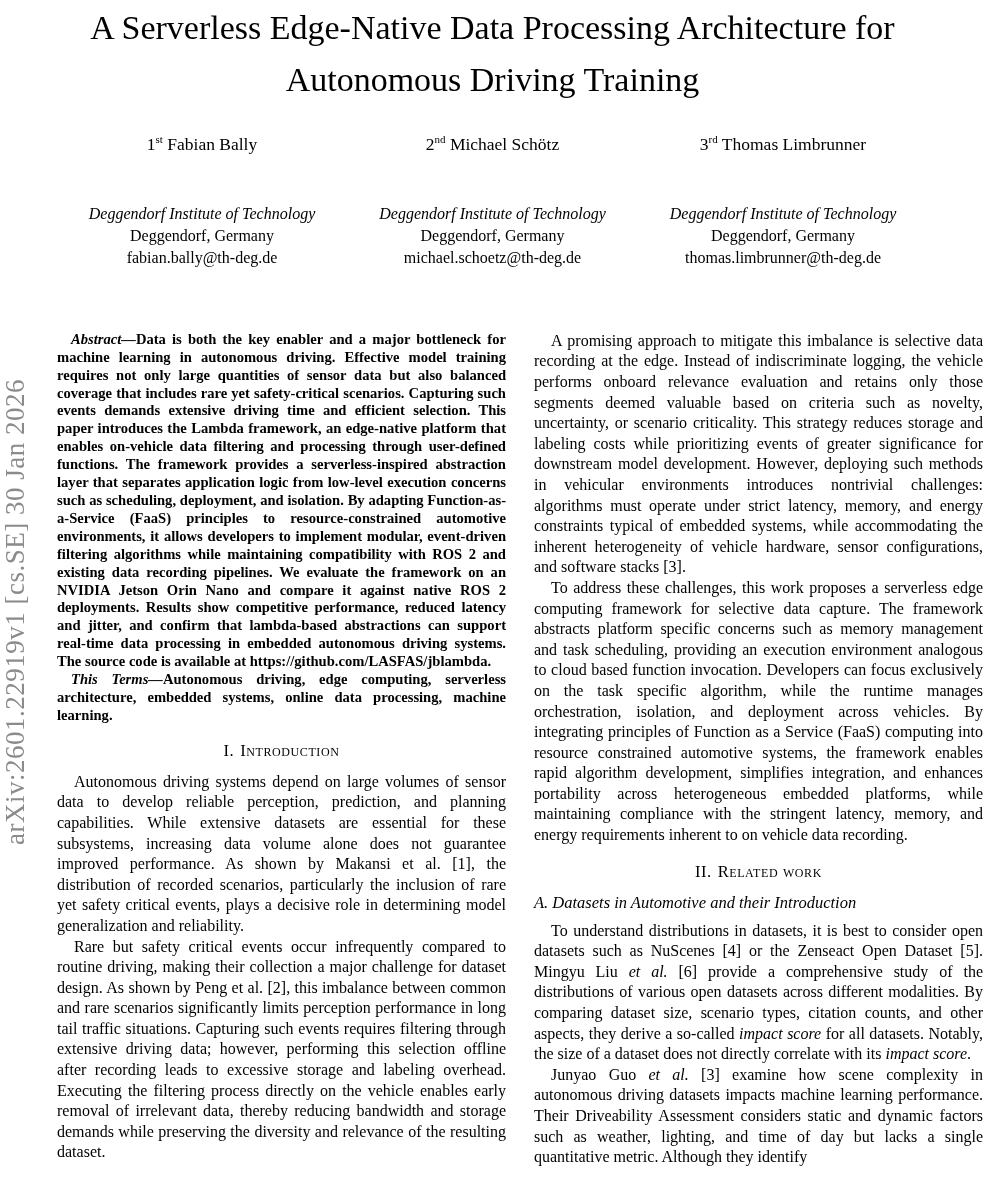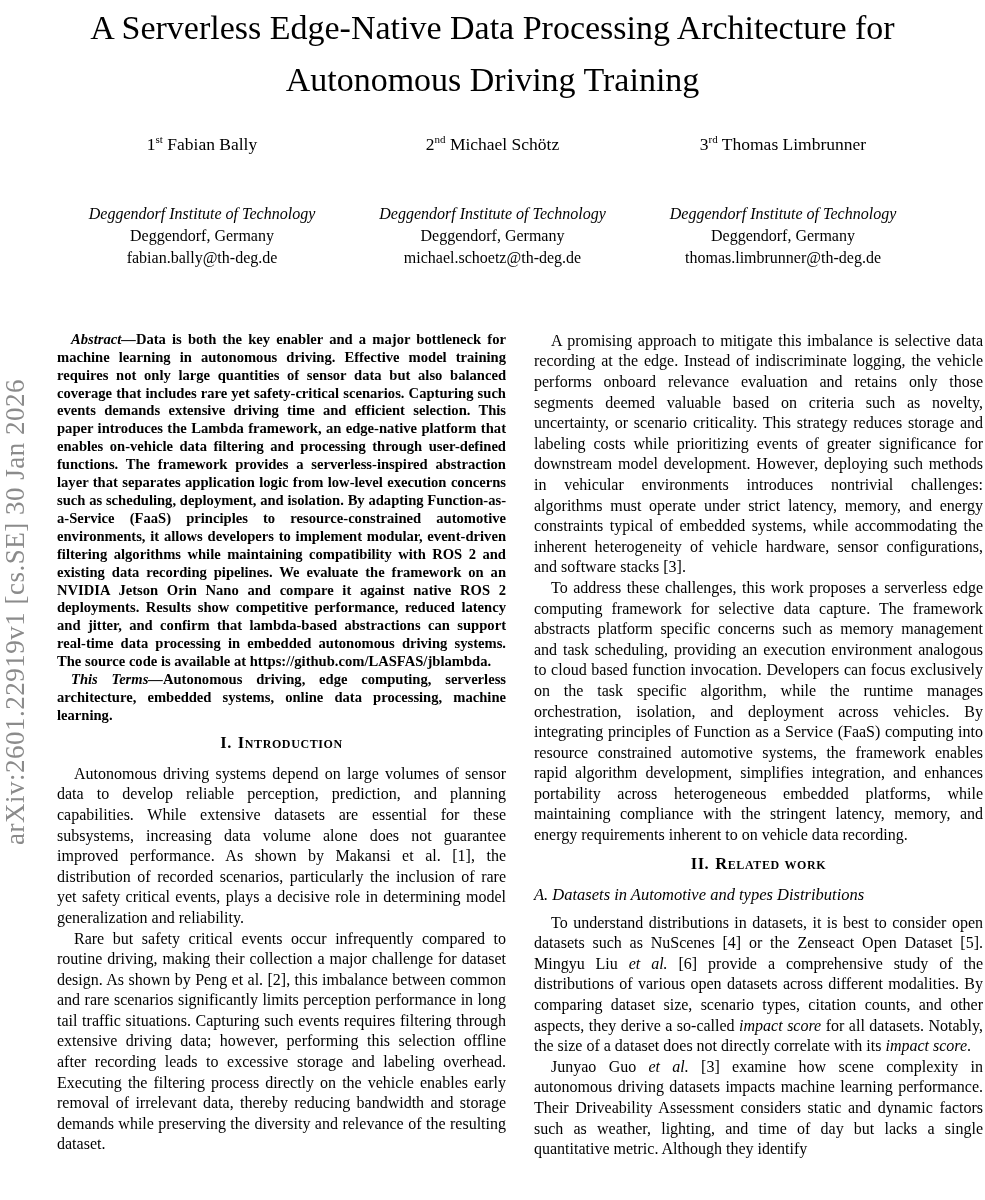--- a/index.html
+++ b/index.html
@@ -65,23 +65,23 @@
   .abstract-label { font-style: italic; }
 
   .body-par {
     font-size: 16px;
     line-height: 20.6px;
     text-indent: 17px;
   }
 
   .sec-heading {
     font-size: 16.5px;
-    font-weight: bold;
+    font-weight: normal;
     text-align: center;
-    margin: 8px 0 11px 0;
+    margin: 16px 0 11px 0;
     text-indent: 0;
   }
   .sec-heading .sc { font-variant: small-caps; letter-spacing: 0.6px; }
   .sec-number { letter-spacing: 0.5px; margin-right: 6px; }
 
   .subsec-heading {
     font-size: 16.5px;
     font-weight: normal;
     font-style: italic;
     text-align: left;
@@ -129,20 +129,20 @@
       <p class="body-par"><span>Autonomous driving systems depend on large volumes of sensor data to develop reliable perception, prediction, and planning capabilities. While extensive datasets are essential for these subsystems, increasing data volume alone does not guarantee improved performance. As shown by Makansi et al. [1], the distribution of recorded scenarios, particularly the inclusion of rare yet safety critical events, plays a decisive role in determining model generalization and reliability.</span></p>
       <p class="body-par"><span>Rare but safety critical events occur infrequently compared to routine driving, making their collection a major challenge for dataset design. As shown by Peng et al. [2], this imbalance between common and rare scenarios significantly limits perception performance in long tail traffic situations. Capturing such events requires filtering through extensive driving data; however, performing this selection offline after recording leads to excessive storage and labeling overhead. Executing the filtering process directly on the vehicle enables early removal of irrelevant data, thereby reducing bandwidth and storage demands while preserving the diversity and relevance of the resulting dataset.</span></p>
     </div>
 
     <div class="col">
       <p class="body-par"><span>A promising approach to mitigate this imbalance is selective data recording at the edge. Instead of indiscriminate logging, the vehicle performs onboard relevance evaluation and retains only those segments deemed valuable based on criteria such as novelty, uncertainty, or scenario criticality. This strategy reduces storage and labeling costs while prioritizing events of greater significance for downstream model development. However, deploying such methods in vehicular environments introduces nontrivial challenges: algorithms must operate under strict latency, memory, and energy constraints typical of embedded systems, while accommodating the inherent heterogeneity of vehicle hardware, sensor configurations, and software stacks [3].</span></p>
       <p class="body-par"><span>To address these challenges, this work proposes a serverless edge computing framework for selective data capture. The framework abstracts platform specific concerns such as memory management and task scheduling, providing an execution environment analogous to cloud based function invocation. Developers can focus exclusively on the task specific algorithm, while the runtime manages orchestration, isolation, and deployment across vehicles. By integrating principles of Function as a Service (FaaS) computing into resource constrained automotive systems, the framework enables rapid algorithm development, simplifies integration, and enhances portability across heterogeneous embedded platforms, while maintaining compliance with the stringent latency, memory, and energy requirements inherent to on vehicle data recording.</span></p>
 
       <h2 class="sec-heading"><span class="sec-number">II.</span><span class="sc">Related work</span></h2>
 
-      <h3 class="subsec-heading">A. Datasets in Automotive and types Distributions</h3>
+      <h3 class="subsec-heading">A. Datasets in Automotive and their Introduction</h3>
 
       <p class="body-par"><span>To understand distributions in datasets, it is best to consider open datasets such as NuScenes [4] or the Zenseact Open Dataset [5]. Mingyu Liu </span><span style="font-style: italic;">et al.</span><span> [6] provide a comprehensive study of the distributions of various open datasets across different modalities. By comparing dataset size, scenario types, citation counts, and other aspects, they derive a so-called </span><span style="font-style: italic;">impact score</span><span> for all datasets. Notably, the size of a dataset does not directly correlate with its </span><span style="font-style: italic;">impact score</span><span>.</span></p>
       <p class="body-par"><span>Junyao Guo </span><span style="font-style: italic;">et al.</span><span> [3] examine how scene complexity in autonomous driving datasets impacts machine learning performance. Their Driveability Assessment considers static and dynamic factors such as weather, lighting, and time of day but lacks a single quantitative metric. Although they identify</span></p>
     </div>
 
   </div>
 </div>
 
 </body></html>

